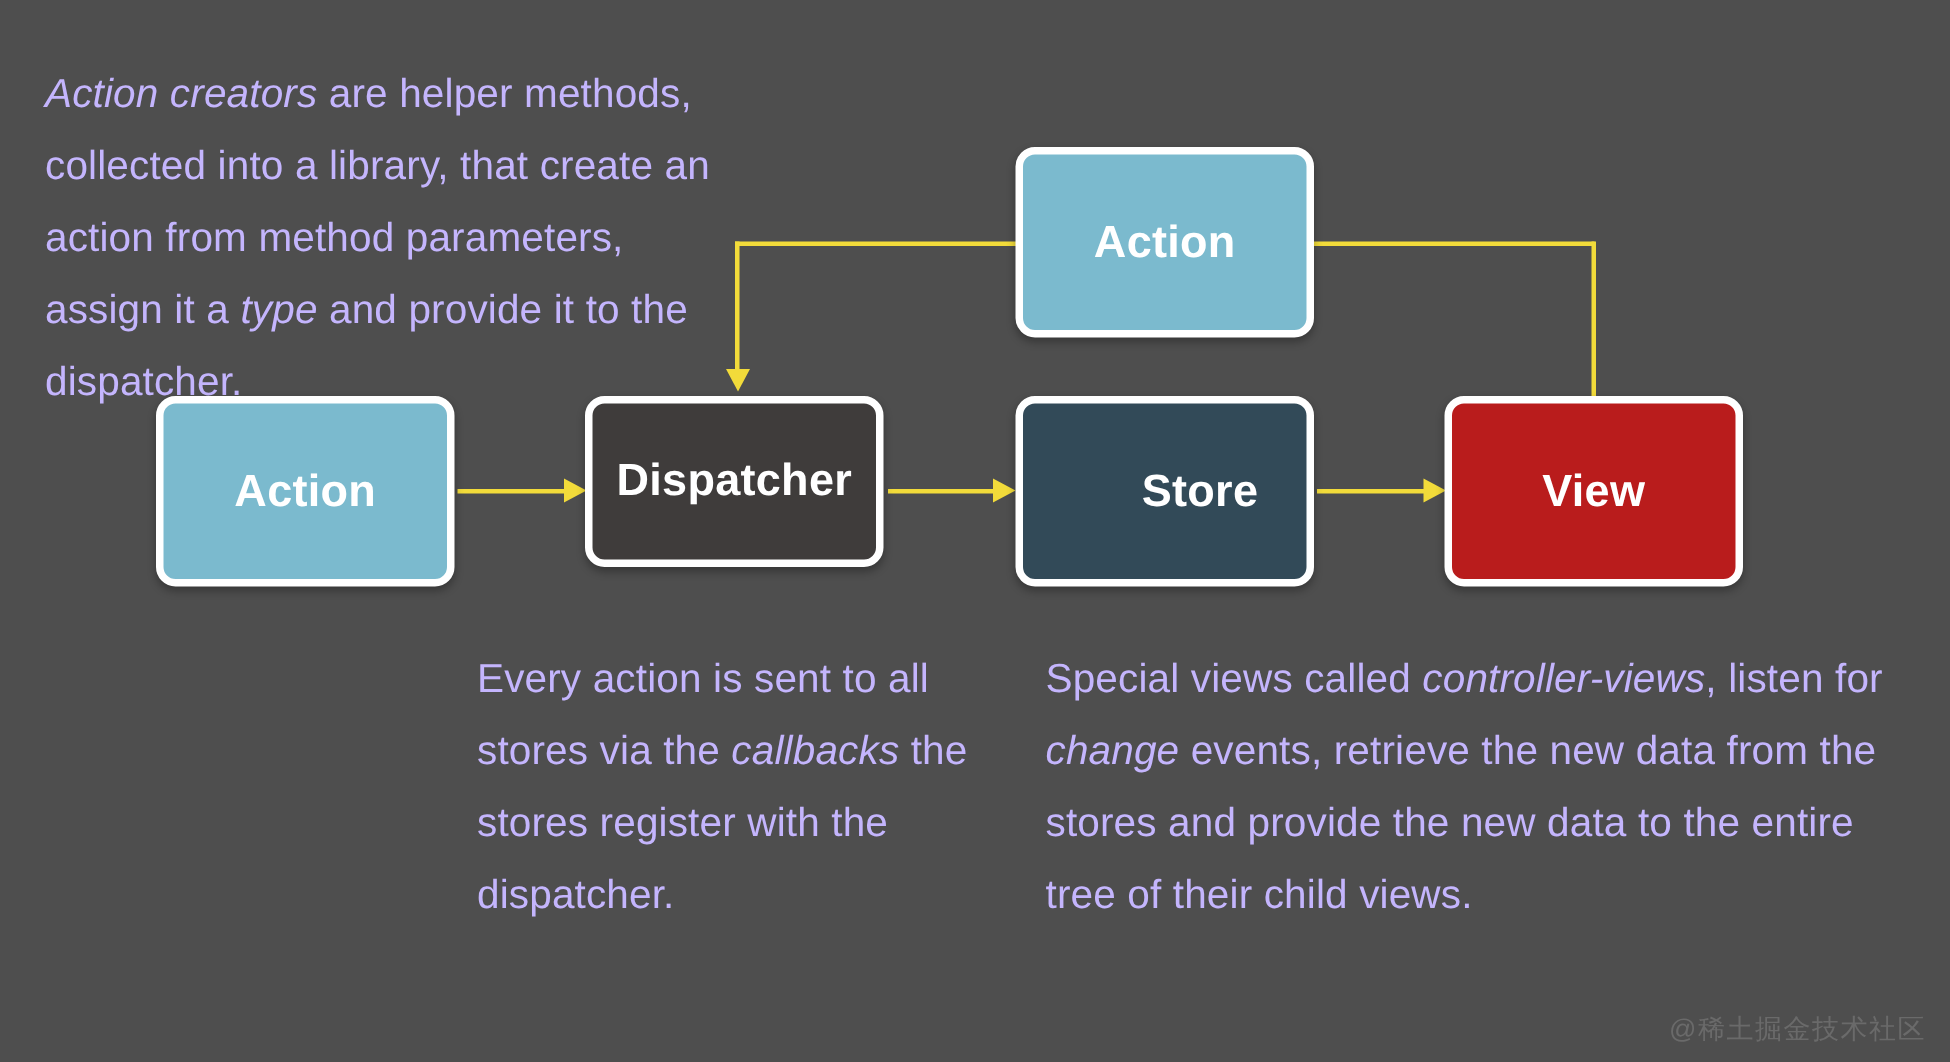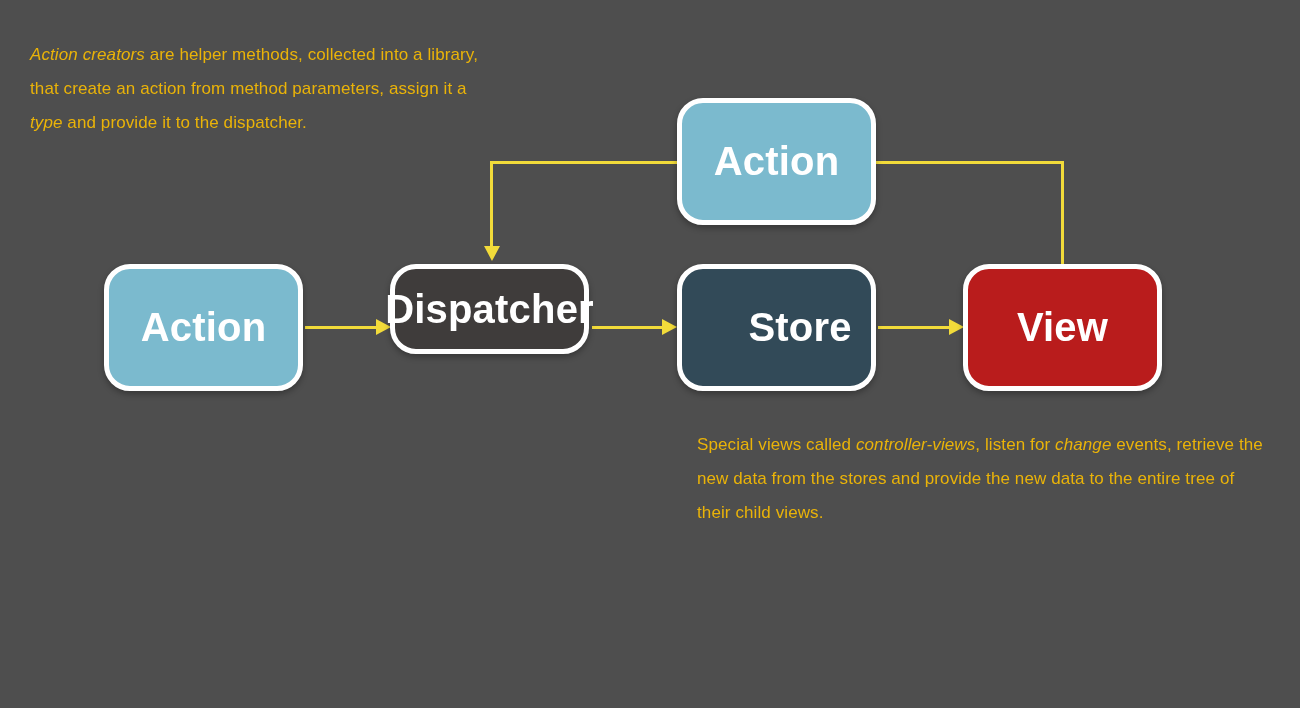--- a/index.html
+++ b/index.html
@@ -13,57 +13,57 @@
     height: 708px;
     background: #4e4e4e;
     overflow: hidden;
     font-family: "Liberation Sans", sans-serif;
     color: #ffffff;
   }
 
   
   .para {
     position: absolute;
-    font-size: 17px;
-    line-height: 34px;
-    color: #eab308;
+    font-size: 27px;
+    line-height: 48px;
+    color: #c4b5fd;
     letter-spacing: 0.1px;
   }
   .para i { font-style: italic; }
 
   #note-action-creators { left: 30px; top: 38px; width: 450px; }
   #note-dispatcher      { left: 318px; top: 428px; width: 340px; }
   #note-store-view      { left: 697px; top: 428px; width: 575px; }
   #note-store-view p    { margin: 0 0 10px 0; }
   #note-store-view p:last-child { margin-bottom: 0; }
 
   
   .node {
     position: absolute;
     box-sizing: border-box;
     border: 5px solid #ffffff;
-    border-radius: 26px;
+    border-radius: 13px;
     display: flex;
     align-items: center;
     justify-content: center;
-    font-size: 40px;
+    font-size: 30px;
     font-weight: bold;
     color: #ffffff;
     letter-spacing: 0.2px;
     box-shadow: 0 3px 6px rgba(0,0,0,0.30);
     z-index: 3;
   }
   .node-action     { background: #7bbace; }
   .node-dispatcher { background: #3f3c3b; }
   .node-store      { background: #324a58; }
   .node-view       { background: #b91c1c; }
 
   #node-action-top  { left: 677px; top: 98px;  width: 199px; height: 127px; }
   #node-action-left { left: 104px; top: 264px; width: 199px; height: 127px; }
-  #node-dispatcher  { left: 390px; top: 264px; width: 199px; height: 90px; }
+  #node-dispatcher  { left: 390px; top: 264px; width: 199px; height: 114px; }
   #node-store       { left: 677px; top: 264px; width: 199px; height: 127px; padding-left: 47px; }
   #node-view        { left: 963px; top: 264px; width: 199px; height: 127px; }
 
   
   .wire {
     position: absolute;
     background: #f2db3a;
     z-index: 1;
   }
   .wire-h { height: 3px; }
@@ -115,20 +115,23 @@
 </style>
 </head>
 <body>
 
 <div id="stage">
 
   <div class="para" id="note-action-creators">
     <i>Action creators</i><span> are helper methods, collected into a library, that create an action from method parameters, assign it a </span><i>type</i><span> and provide it to the dispatcher.</span>
   </div>
 
+  <div class="para" id="note-dispatcher">
+    <span>Every action is sent to all stores via the </span><i>callbacks</i><span> the stores register with the dispatcher.</span>
+  </div>
 
   <div class="para" id="note-store-view">
     <p><span>Special views called </span><i>controller-views</i><span>, listen for </span><i>change</i><span> events, retrieve the new data from the stores and provide the new data to the entire tree of their child views.</span></p>
   </div>
 
   <div class="wire wire-h" id="wire-action-to-dispatcher"></div>
   <div class="wire wire-h" id="wire-dispatcher-to-store"></div>
   <div class="wire wire-h" id="wire-store-to-view"></div>
 
   <div class="wire wire-v" id="wire-view-up"></div>
@@ -154,14 +157,15 @@
   </div>
 
   <div class="node node-store" id="node-store">
     <span>Store</span>
   </div>
 
   <div class="node node-view" id="node-view">
     <span>View</span>
   </div>
 
+  <div id="watermark">@稀土掘金技术社区</div>
 
 </div>
 
 </body></html>

